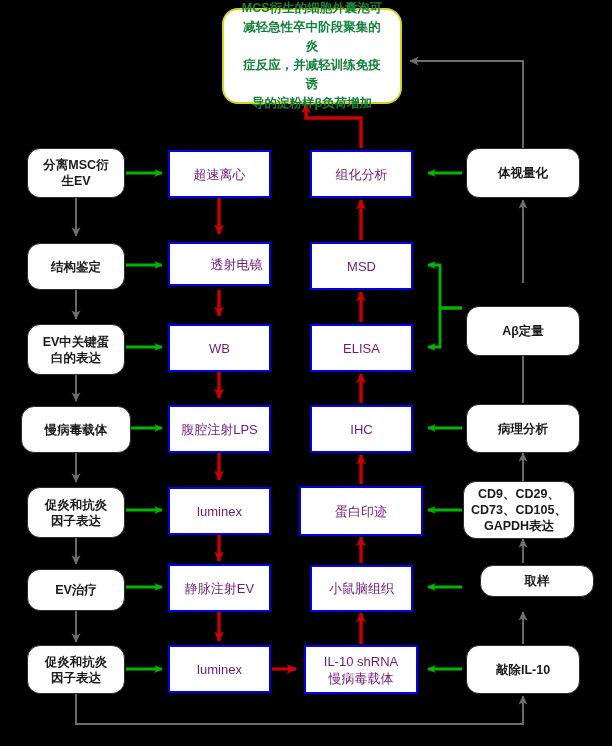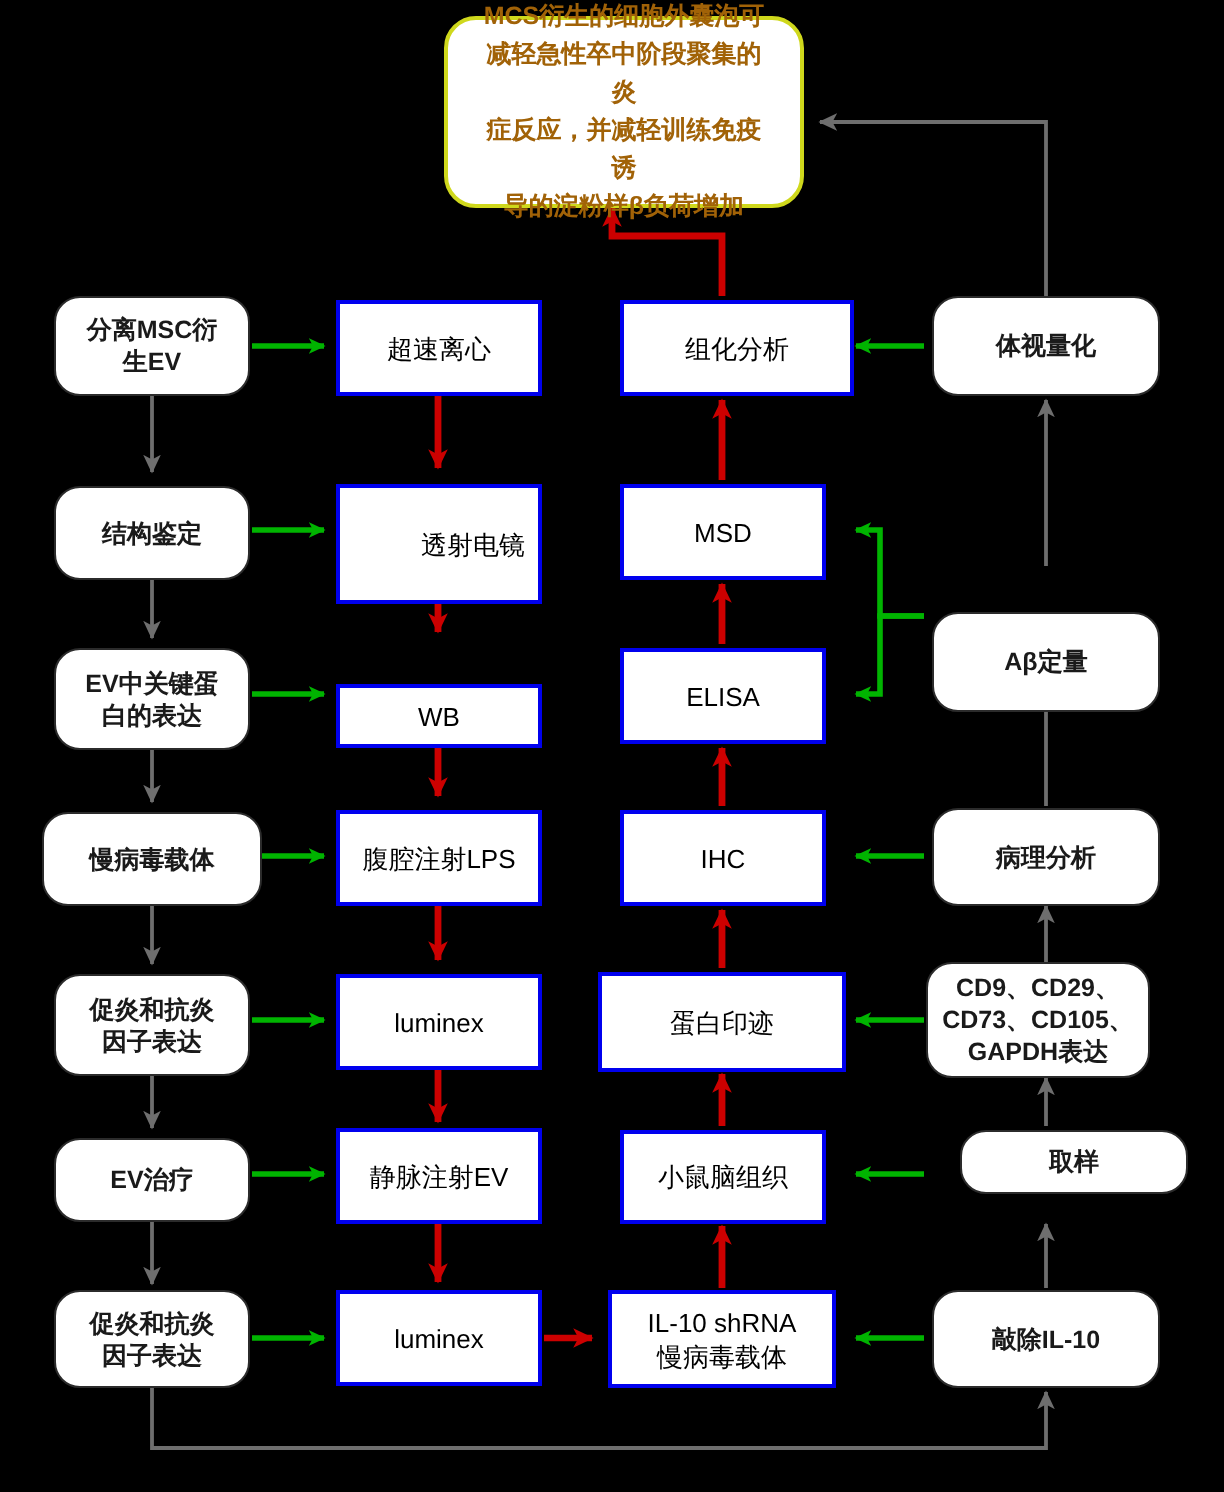--- a/index.html
+++ b/index.html
@@ -47,28 +47,28 @@
     font-size: 12.5px;
     line-height: 16px;
   }
   
   .node.blue {
     border: 2px solid #0000ee;
     border-radius: 0;
     font-weight: normal;
     font-size: 13px;
     line-height: 17px;
-    color: #000000;
+    color: #701a75;
   }
   
   .node.summary {
     border: 2.5px solid #cfd81c;
     border-radius: 16px;
     background: #ffffff;
-    color: #a16207;
+    color: #15803d;
     font-weight: bold;
     font-size: 12.5px;
     line-height: 19px;
   }
   .node.summary span { padding: 0 8px; }
 </style>
 </head>
 <body>
 
 <div id="canvas">
@@ -197,40 +197,40 @@
   <div class="node round" style="left:27px; top:645px; width:98px; height:49px;">
     <span>
       <span>促炎和抗炎</span>
       <span>因子表达</span>
     </span>
   </div>
 
   <div class="node blue" style="left:168px; top:150px; width:103px; height:48px;">
     <span>超速离心</span>
   </div>
-  <div class="node blue" style="left:168px; top:242px; width:103px; height:60px;padding-left:34px;">
+  <div class="node blue" style="left:168px; top:242px; width:103px; height:44px;padding-left:34px;">
     <span>透射电镜</span>
   </div>
-  <div class="node blue" style="left:168px; top:342px; width:103px; height:32px;">
+  <div class="node blue" style="left:168px; top:324px; width:103px; height:48px;">
     <span>WB</span>
   </div>
   <div class="node blue" style="left:168px; top:405px; width:103px; height:48px;">
     <span>腹腔注射LPS</span>
   </div>
   <div class="node blue" style="left:168px; top:487px; width:103px; height:48px;">
     <span>luminex</span>
   </div>
   <div class="node blue" style="left:168px; top:564px; width:103px; height:48px;">
     <span>静脉注射EV</span>
   </div>
   <div class="node blue" style="left:168px; top:645px; width:103px; height:48px;">
     <span>luminex</span>
   </div>
 
-  <div class="node blue" style="left:310px; top:150px; width:117px; height:48px;">
+  <div class="node blue" style="left:310px; top:150px; width:103px; height:48px;">
     <span>组化分析</span>
   </div>
   <div class="node blue" style="left:310px; top:242px; width:103px; height:48px;">
     <span>MSD</span>
   </div>
   <div class="node blue" style="left:310px; top:324px; width:103px; height:48px;">
     <span>ELISA</span>
   </div>
   <div class="node blue" style="left:310px; top:405px; width:103px; height:48px;">
     <span>IHC</span>

